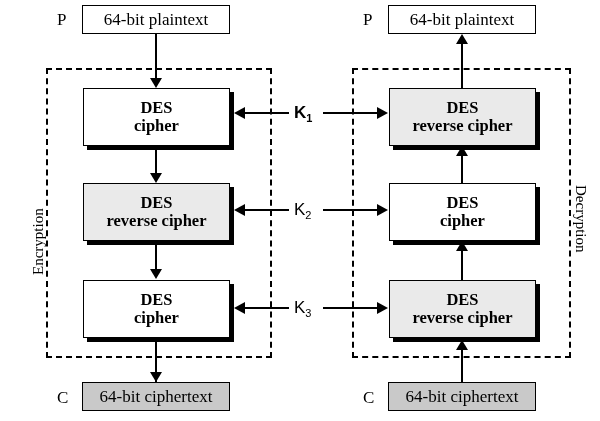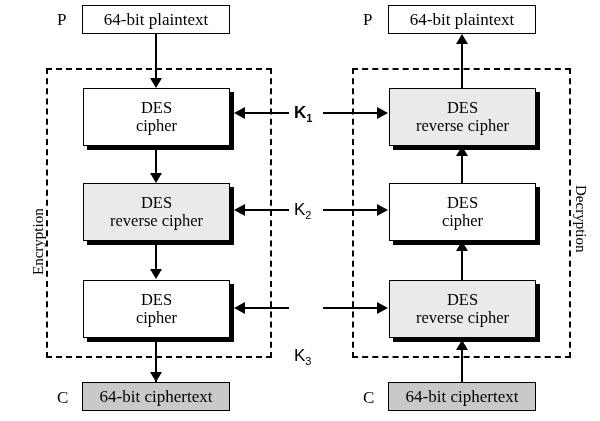--- a/index.html
+++ b/index.html
@@ -12,20 +12,21 @@
     border:1.6px solid #000;
     background:#ffffff;
     box-sizing:border-box;
     display:flex;
     flex-direction:column;
     align-items:center;
     justify-content:center;
     line-height:1.12;
     color:#000;
     text-align:center;
+    font-weight:bold;
   }
   .box.shadow{ box-shadow:4px 4px 0 0 #000; }
   .box .ln{display:block;white-space:nowrap;}
 
   
   .databox{
     position:absolute;
     border:1.6px solid #000;
     box-sizing:border-box;
     display:flex;align-items:center;justify-content:center;
@@ -172,17 +173,17 @@
   <div class="hline" style="left:323px;top:209px;width:55px;"></div>
   <div class="arrow right" style="left:377px;top:204px;"></div>
   <div class="keylabel" style="left:294px;top:200px;">
     <span>K</span><sub>2</sub>
   </div>
 
   <div class="hline" style="left:244px;top:307px;width:45px;"></div>
   <div class="arrow left" style="left:234px;top:302px;"></div>
   <div class="hline" style="left:323px;top:307px;width:55px;"></div>
   <div class="arrow right" style="left:377px;top:302px;"></div>
-  <div class="keylabel" style="left:294px;top:298px;margin-top:48px;">
+  <div class="keylabel" style="left:294px;top:298px;">
     <span>K</span><sub>3</sub>
   </div>
 
 </div>
 
 </body></html>

